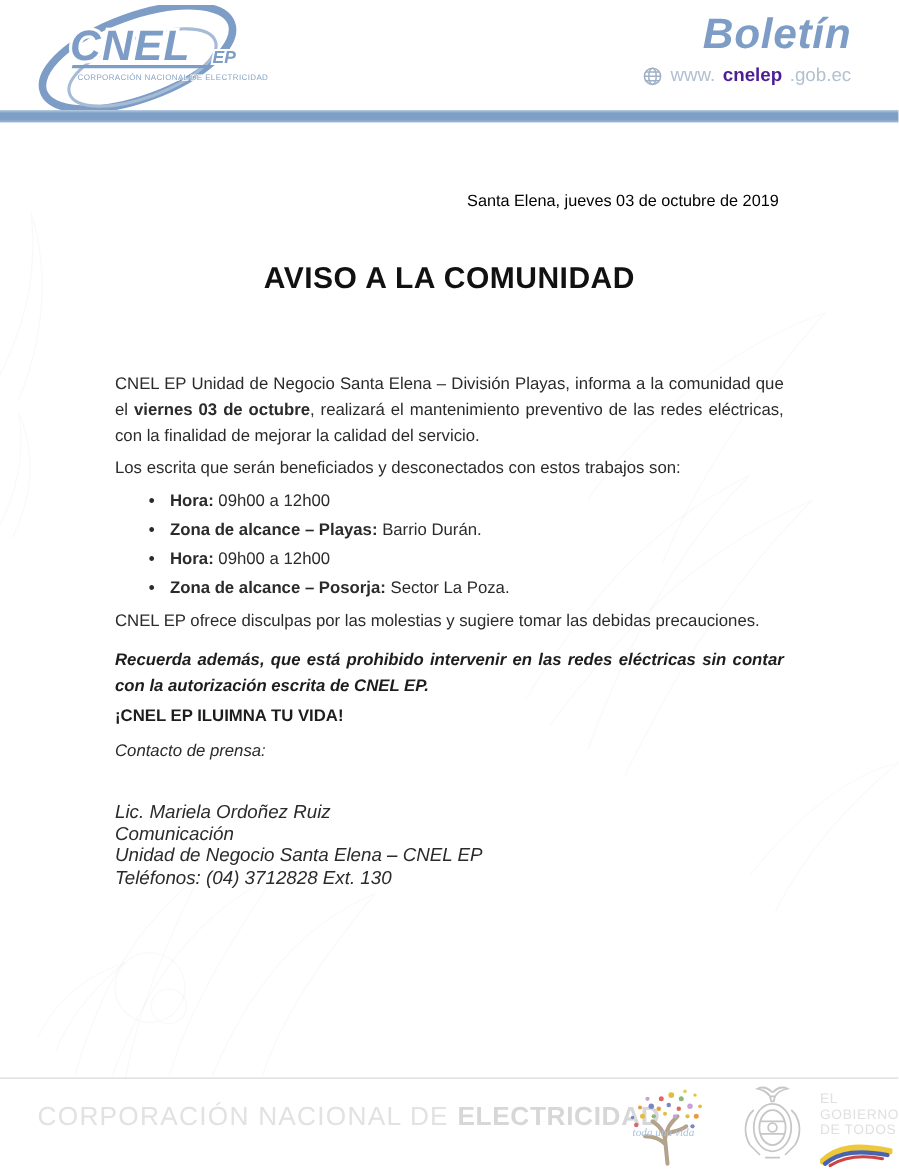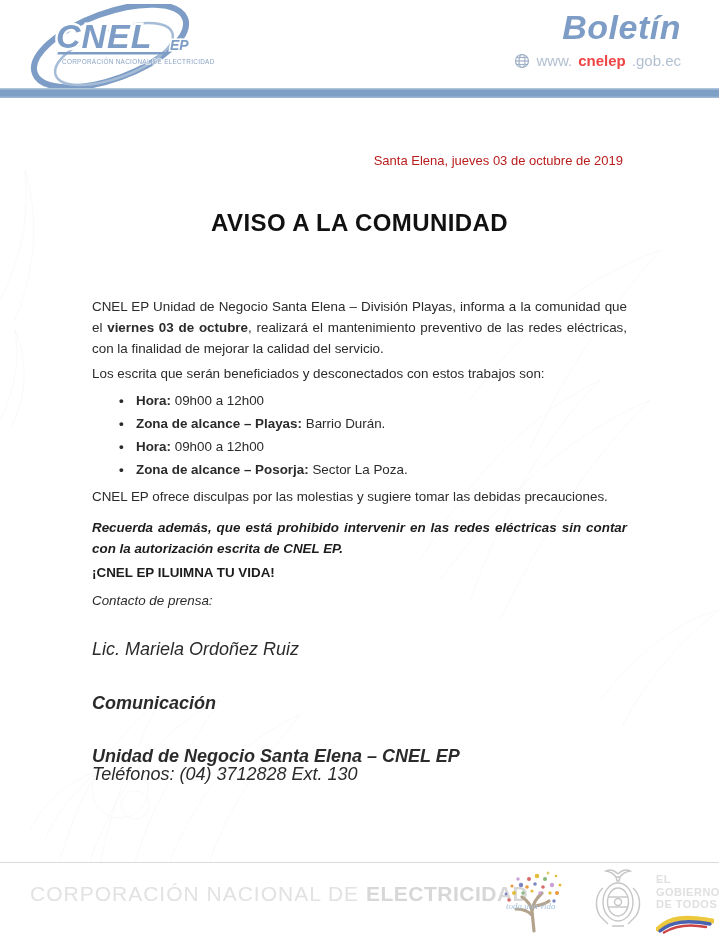--- a/index.html
+++ b/index.html
@@ -7,50 +7,50 @@
   .page {
     position:relative; width:719px; height:935px; background:#ffffff;
     font-family:"Liberation Sans", sans-serif; color:#2b2b2b; overflow:hidden;
   }
   
   .header { position:absolute; top:0; left:0; right:0; height:72px; background:#fff; z-index:3; }
   .logo-wrap { position:absolute; left:22px; top:4px; width:195px; height:84px; }
   .masthead { position:absolute; right:38px; top:8px; text-align:right; }
   .boletin { font-size:34px; font-weight:bold; font-style:italic; color:#7d9dc6; letter-spacing:0.5px; }
   .url-line { margin-top:5px; font-size:15px; color:#b2c0d2; display:flex; align-items:center; justify-content:flex-start; gap:6px; }
-  .url-line b { color:#ef4444; }
+  .url-line b { color:#4c1d95; }
   .blue-bar { position:absolute; top:88px; left:0; right:0; height:10px; z-index:3;
     background:linear-gradient(#b9cde0 0%, #7e9fc6 25%, #7e9fc6 75%, #a3bcd6 100%); }
   
   .watermark { position:absolute; inset:0; z-index:1; pointer-events:none; }
   
   .block { position:absolute; left:92px; width:535px; z-index:2; font-size:13.4px; line-height:21px; }
-  .dateline { top:150px; text-align:right; padding-right:4px; font-size:13px; color:#b91c1c; }
+  .dateline { top:150px; text-align:right; padding-right:4px; font-size:13px; color:#000000; }
   .doc-title { top:212px; text-align:center; font-size:24px; font-weight:bold; color:#111; letter-spacing:0.4px; }
   .p-just { text-align:justify; }
   .p1 { top:296px; }
   .p2 { top:363px; }
   .bullets1 { top:390px; }
   .bullets2 { top:436px; }
   .bullet-row { display:flex; padding-left:27px; height:23px; align-items:baseline; }
   .bullet-dot { width:17px; font-weight:bold; }
   .p3 { top:486px; }
   .p4 { top:517px; font-weight:bold; font-style:italic; color:#1d1d1d; }
   .slogan { top:562px; font-weight:bold; color:#1d1d1d; }
   .press { top:590px; font-style:italic; }
-  .contact { top:641px; font-style:italic; font-size:18px; line-height:17.5px; }
-  .contact .strong { font-weight:bold;margin-top:36px; }
+  .contact { top:641px; font-style:italic; font-size:15px; line-height:17.5px; }
+  .contact .strong { font-weight:normal; }
   
   .footer { position:absolute; top:862px; left:0; right:0; height:73px; border-top:1px solid #dadada; z-index:2; background:transparent; }
   .org-line { position:absolute; left:30px; top:19px; font-size:21px; letter-spacing:1px; color:#e2e2e2; white-space:nowrap; }
   .org-line .org-bold { font-weight:bold; color:#d7d7d7; letter-spacing:0.5px; }
   .tree-logo { position:absolute; left:494px; top:4px; width:82px; height:66px; }
   .coat-logo { position:absolute; left:584px; top:1px; width:68px; height:71px; }
   .gov-block { position:absolute; left:656px; top:10px; }
-  .gov-block .gov-line { font-size:11px; line-height:12.5px; color:#e0e0e0; font-weight:bold; letter-spacing:0.5px; }
+  .gov-block .gov-line { font-size:11px; line-height:12.5px; color:#e0e0e0; font-weight:normal; letter-spacing:0.5px; }
   .gov-swoosh { margin-top:3px; }
 </style>
 </head>
 <body>
 
 <div class="page">
 
   <svg class="watermark" viewBox="0 0 719 935" xmlns="http://www.w3.org/2000/svg">
     <g fill="none" stroke="#8a8a8a" stroke-opacity="0.05" stroke-width="1">
       <path d="M420,560 C470,480 520,420 600,380 C540,440 500,520 470,600"></path>

